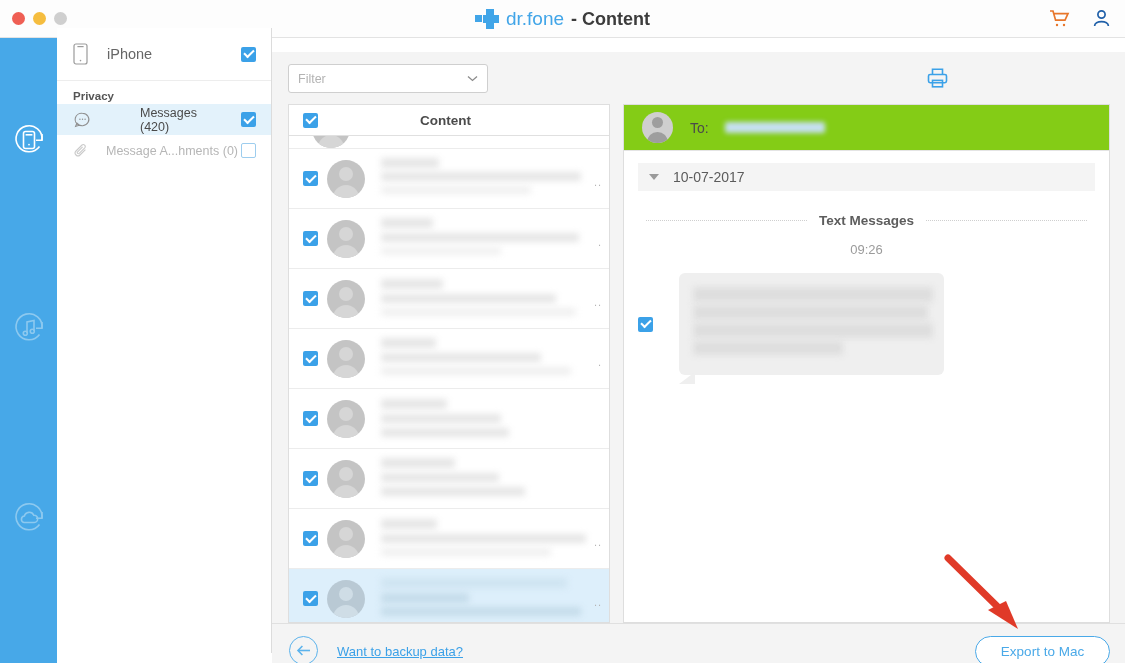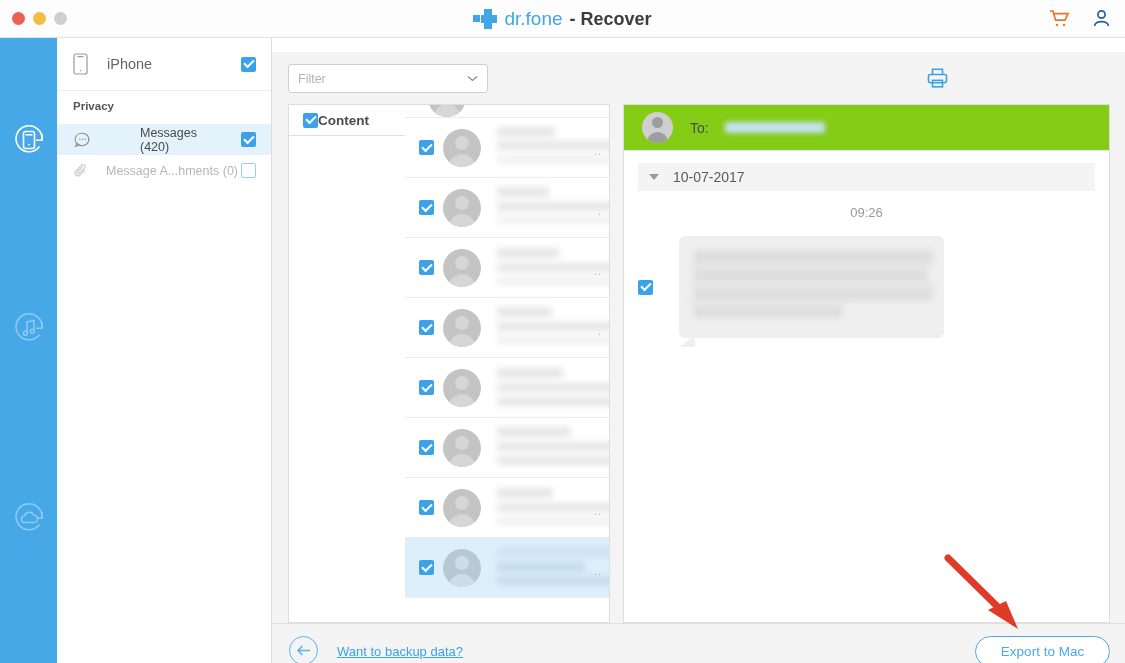--- a/index.html
+++ b/index.html
@@ -50,33 +50,33 @@
   .rail-item {
     position: absolute; left: 9px; width: 40px; height: 40px;
     display: flex; align-items: center; justify-content: center; cursor: pointer;
   }
   .rail-item.a { top: 82px; }
   .rail-item.b { top: 270px; }
   .rail-item.c { top: 460px; }
 
   
   .sidebar {
-    position: absolute; left: 57px; top: 38px; width: 215px; height: 625px;
+    position: absolute; left: 57px; top: 28px; width: 215px; height: 625px;
     background: #ffffff; border-right: 1px solid #dcdcdc;
   }
   .device-row {
     height: 53px; display: flex; align-items: center; padding: 0 15px 0 16px;
     border-bottom: 1px solid #ededed;
   }
   .device-icon { width: 18px; margin-right: 16px; display:flex; }
   .device-label { flex: 1; font-size: 14.5px; color: #666; }
 
   .group-title {
     font-size: 11.5px; font-weight: bold; color: #555;
-    padding: 9px 0 12px 16px;
+    padding: 9px 0 2px 16px;
   }
   .nav-row {
     height: 31px; display: flex; align-items: center; padding: 0 15px 0 17px; cursor: pointer;
   }
   .nav-row.active { background: #e3f2fb; gap: 34px; }
   .nav-icon { width: 18px; margin-right: 14px; display: flex; align-items: center; }
   .nav-label { flex: 1; font-size: 12.5px; color: #4a4a4a; }
   .nav-row.disabled .nav-label { color: #b6b6b6; }
 
   
@@ -117,21 +117,21 @@
   }
   .search input::placeholder { color: #a8a8a8; font-style: italic; }
 
   .panes {
     position: absolute; left: 16px; top: 52px; width: 822px; height: 519px;
     display: flex;
   }
 
   
   .list-pane {
-    width: 322px; background: #fff; border: 1px solid #dedede; display: flex; flex-direction: row;
+    width: 322px; background: #fff; border: 1px solid #dedede; display: flex; flex-direction: column;
   }
   .list-head {
     height: 31px; border-bottom: 1px solid #e0e0e0; display: flex; align-items: center;
     padding: 0 0 0 14px; background: #fff; flex: 0 0 auto;
   }
   .list-head-title {
     flex: 1; text-align: center; font-size: 13.5px; font-weight: bold; color: #4b4b4b;
     margin-right: 36px;
   }
   .list-body { flex: 1; overflow: hidden; position: relative; }
@@ -257,21 +257,21 @@
       <div class="dot gray"></div>
     </div>
 
     <div class="brand">
       <div class="brand-logo">
         <div class="sq"></div>
           <div class="cross-v"></div>
           <div class="cross-h"></div>
       </div>
       <span class="brand-name">dr.fone</span>
-      <span class="brand-sub">- Recover</span>
+      <span class="brand-sub">- Content</span>
     </div>
 
     <div class="titlebar-actions">
       <div class="icon-btn">
         <svg width="21" height="19" viewBox="0 0 21 19" fill="none" stroke="#e8762b" stroke-width="1.7">
           <path d="M1 2h3l2.6 9.2h9.4L19 4.6H5.2"></path>
           <circle cx="8" cy="16" r="1.2" fill="#e8762b" stroke="none"></circle>
           <circle cx="15" cy="16" r="1.2" fill="#e8762b" stroke="none"></circle>
         </svg>
       </div>
@@ -480,20 +480,25 @@
           <div class="detail-avatar"></div>
           <span class="to-label">To:</span>
           <span class="to-value"></span>
         </div>
         <div class="detail-body">
           <div class="date-bar">
             <span class="tri"></span>
             <span class="date-text">10-07-2017</span>
           </div>
 
+          <div class="section-sep">
+            <span class="dots-line"></span>
+            <span class="section-title">Text Messages</span>
+            <span class="dots-line"></span>
+          </div>
 
           <div class="time-stamp">09:26</div>
 
           <div class="bubble-row">
             <span class="cb on bubble-cb"></span>
             <div class="bubble">
               <div class="blur-block" style="margin:0;height:78px;">
                 <div class="bl" style="left:2px;top:2px;width:240px;height:15px;"></div>
                 <div class="bl" style="left:2px;top:20px;width:235px;height:15px;"></div>
                 <div class="bl" style="left:2px;top:38px;width:240px;height:15px;"></div>

